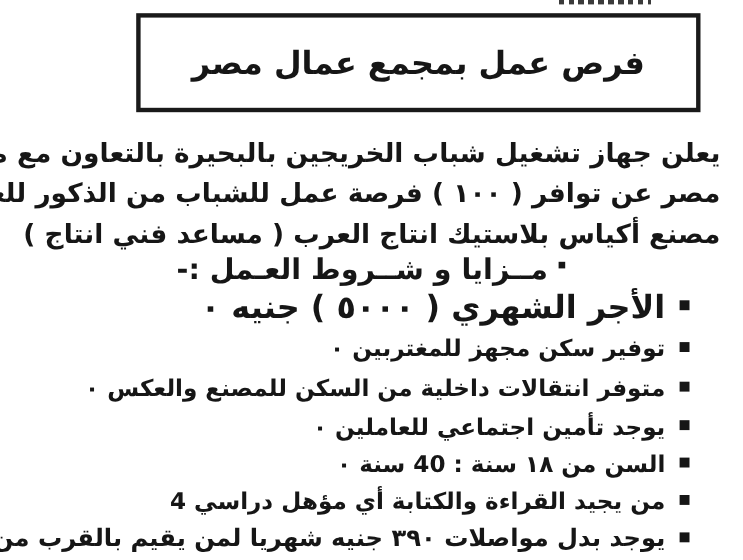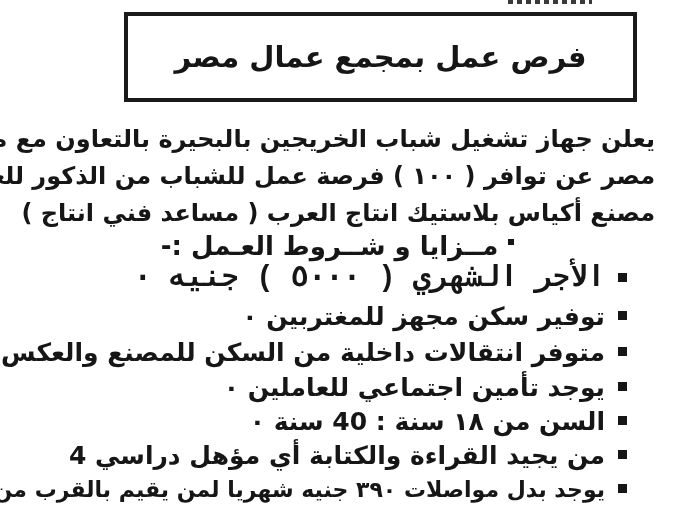--- a/index.html
+++ b/index.html
@@ -86,33 +86,33 @@
     top: 261px;
     right: 48px;
     width: 610px;
     direction: rtl;
   }
   .benefit {
     display: flex;
     align-items: center;
     gap: 13px;
     font-weight: 700;
-    font-size: 25px;
+    font-size: 21px;
     line-height: 32px;
     margin-bottom: 4px;
     white-space: nowrap;
   }
   .benefit .sq {
     flex: 0 0 auto;
     width: 9px;
     height: 9px;
     background: #161616;
     margin-top: -3px;
   }
-  .benefit.big  { font-size: 29px; line-height: 36px; font-family: Liberation Mono, monospace; }
+  .benefit.big  { font-size: 29px; line-height: 36px; }
   .benefit.mid  { line-height: 30px; }
   .benefit.small{ font-size: 22px; line-height: 30px; }
 </style>
 </head>
 <body>
 
 <div class="page">
 
   <div class="top-marks"></div>
 

